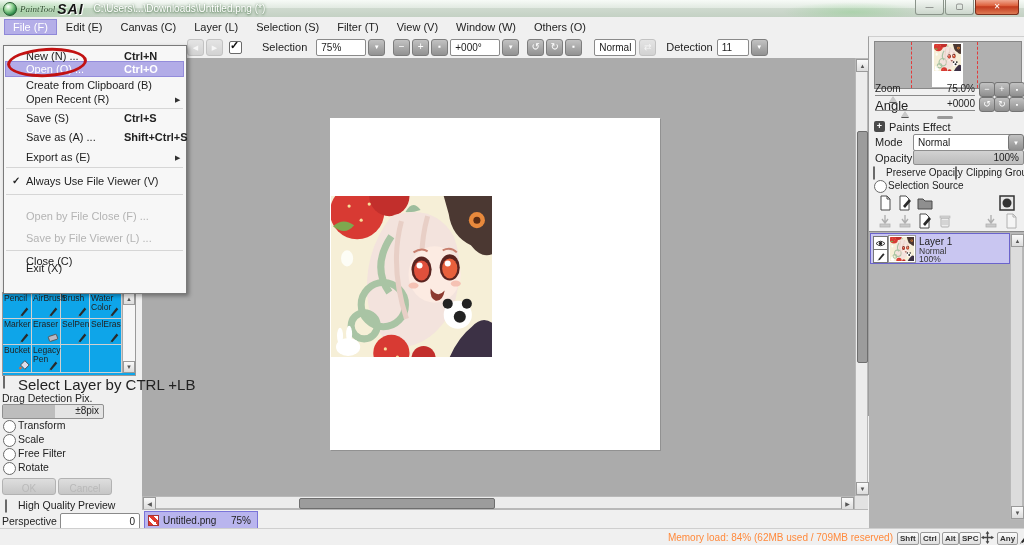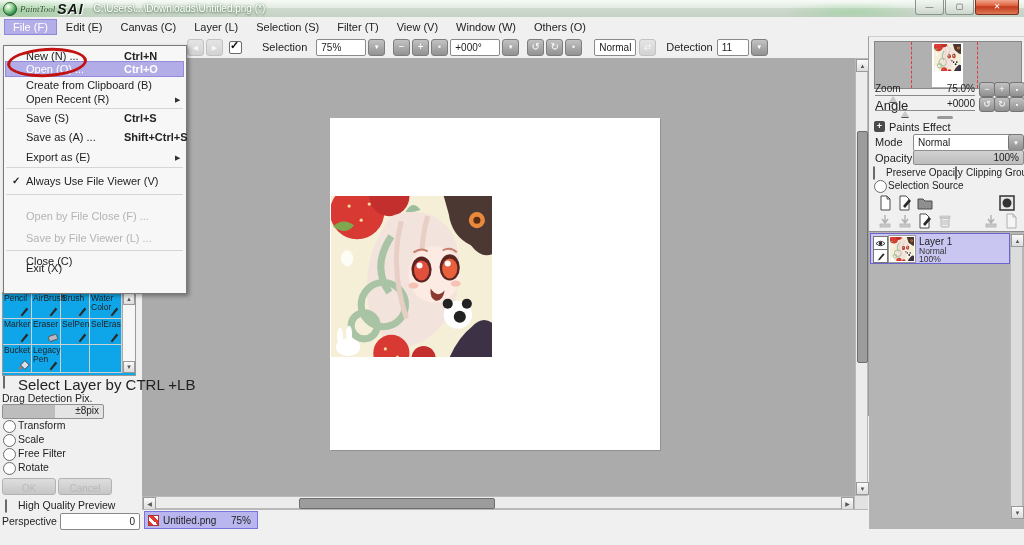--- a/index.html
+++ b/index.html
@@ -539,20 +539,34 @@
   </div>
 
   <div class="tabbar">
     <div class="tab">
       <span class="tabicon"></span>
       <span>Untitled.png</span>
       <span style="margin-left:auto;margin-right:6px">75%</span>
     </div>
   </div>
 
+  <div class="statusbar">
+    <span class="memtext">Memory load: 84% (62MB used / 709MB reserved)</span>
+    <span class="kchip" style="left:897px">Shft</span>
+    <span class="kchip" style="left:920px">Ctrl</span>
+    <span class="kchip" style="left:942px">Alt</span>
+    <span class="kchip" style="left:959px">SPC</span>
+    <svg class="abs" style="left:981px;top:2px" width="13" height="13">
+        <use href="#i-move"></use>
+      </svg>
+    <span class="kchip" style="left:997px">Any</span>
+    <svg class="abs" style="left:1018px;top:2px" width="13" height="13">
+        <use href="#i-pen"></use>
+      </svg>
+  </div>
 
   <div class="filemenu">
     <div class="fm-hl"></div>
 
     <span class="fm-label" style="top:4px">New (N) ...</span>
     <span class="fm-short" style="top:4px">Ctrl+N</span>
 
     <span class="fm-label fm-white" style="top:17px">Open (O) ...</span>
     <span class="fm-short fm-white" style="top:17px">Ctrl+O</span>
 

